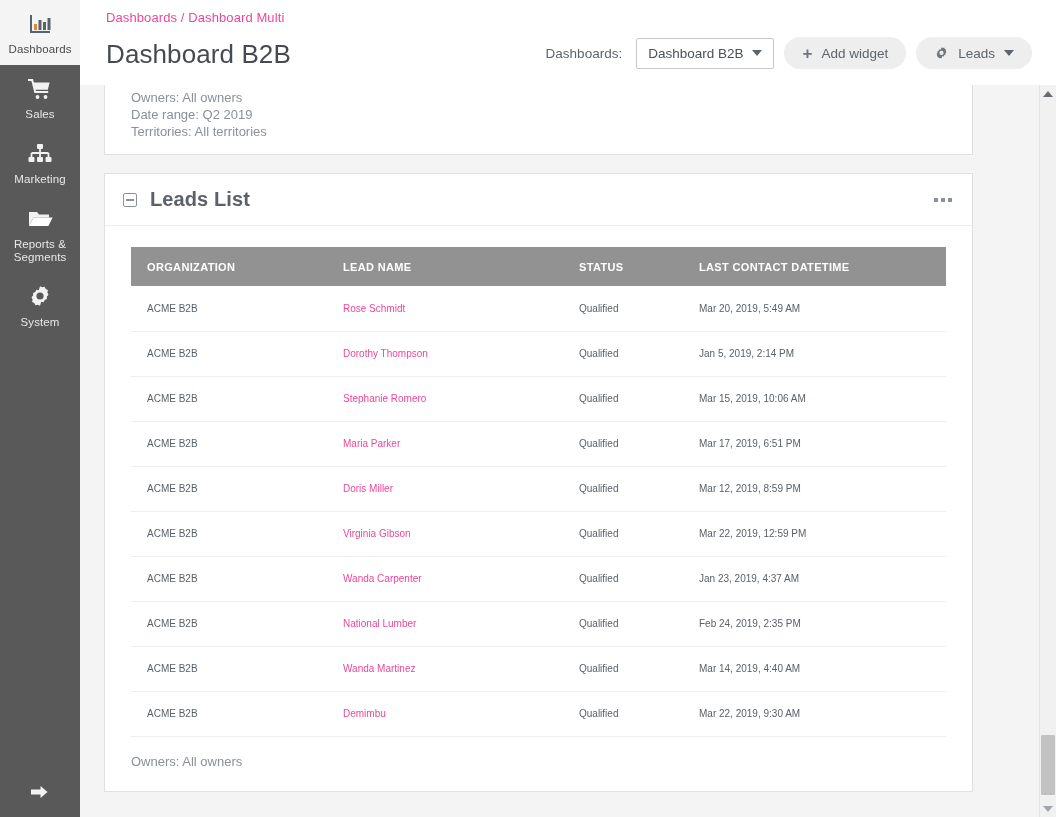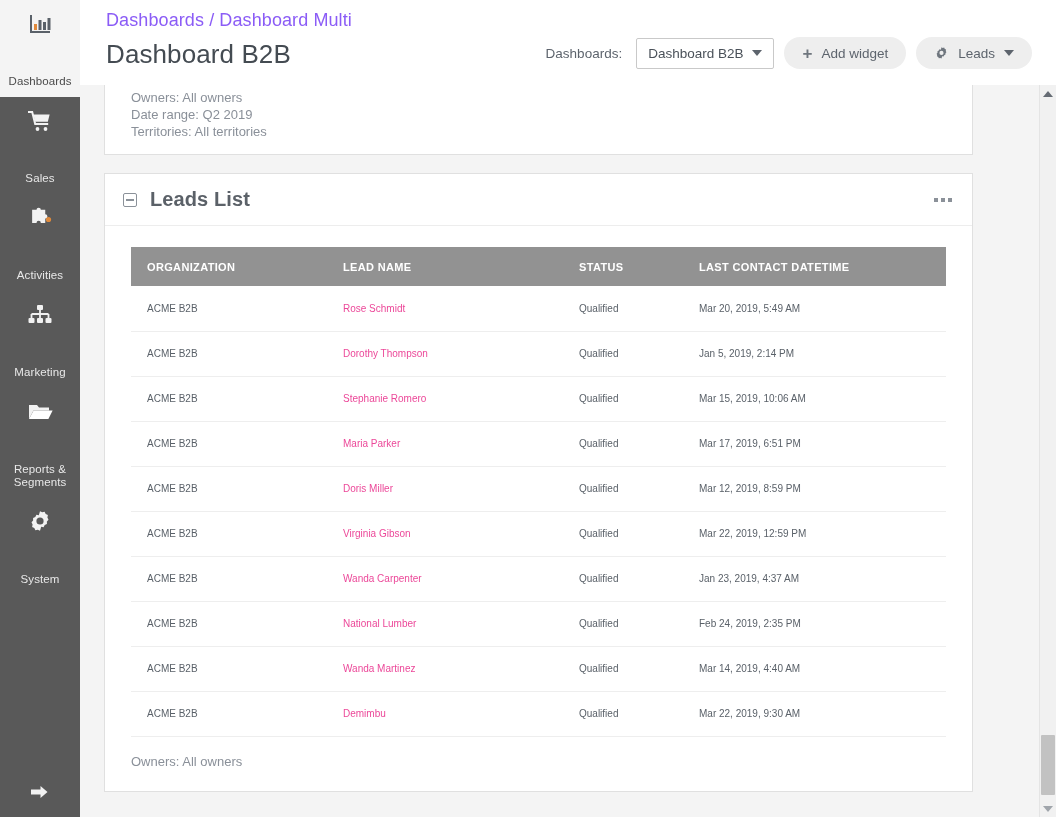--- a/index.html
+++ b/index.html
@@ -28,21 +28,20 @@
   }
   .nav-item {
     width: 80px;
     padding: 10px 2px 9px 2px;
     display: flex;
     flex-direction: column;
     align-items: center;
     justify-content: flex-start;
     cursor: pointer;
     text-decoration: none;
-    gap: 32px;
   }
   .nav-item.active {
     background: #f4f4f4;
   }
   .nav-icon {
     width: 28px; height: 28px;
     display: flex; align-items: center; justify-content: center;
     margin-bottom: 5px;
   }
   .nav-icon svg { display: block; }
@@ -76,23 +75,23 @@
 
   .topbar {
     height: 85px;
     min-height: 85px;
     background: #ffffff;
     padding: 10px 24px 0 26px;
     position: relative;
     z-index: 5;
   }
   .breadcrumb {
-    font-size: 18px;
-    color: #8b5cf6;
-    margin-bottom: 6px;
+    font-size: 13px;
+    color: #ec4899;
+    margin-bottom: 12px;
     letter-spacing: 0.1px;
   }
   .title-row {
     display: flex;
     align-items: center;
   }
   .page-title {
     font-size: 26px;
     color: #444b52;
     font-weight: normal;
@@ -331,29 +330,20 @@
         <svg width="26" height="26" viewBox="0 0 26 26">
           <path d="M2 4 h3.2 l3 12 h12" stroke="#f2f2f2" stroke-width="2" fill="none" stroke-linecap="square"></path>
           <path d="M6.4 6.5 h16.2 l-1.8 7.2 H8.2 z" fill="#f2f2f2"></path>
           <circle cx="10.5" cy="21" r="1.9" fill="#f2f2f2"></circle>
           <circle cx="18.5" cy="21" r="1.9" fill="#f2f2f2"></circle>
         </svg>
       </span>
       <span class="nav-label">Sales</span>
     </div>
 
-    <div class="nav-item">
-      <span class="nav-icon">
-        <svg width="26" height="26" viewBox="0 0 26 26">
-          <path d="M10 3 a2.3 2.3 0 0 1 4.6 0 h4.6 v4.6 a2.3 2.3 0 0 1 0 4.6 v4.6 h-4.6 a2.3 2.3 0 0 0 -4.6 0 H5.4 V3 z" fill="#f2f2f2" transform="translate(0,2) scale(0.95)"></path>
-          <circle cx="21.5" cy="14.5" r="2.6" fill="#e08a3c"></circle>
-        </svg>
-      </span>
-      <span class="nav-label">Activities</span>
-    </div>
 
     <div class="nav-item">
       <span class="nav-icon">
         <svg width="26" height="26" viewBox="0 0 26 26">
           <rect x="10" y="3" width="6" height="5" rx="1" fill="#f2f2f2"></rect>
           <path d="M13 8 v4 M4.5 12 h17 M4.5 12 v4 M13 12 v4 M21.5 12 v4" stroke="#f2f2f2" stroke-width="1.8" fill="none"></path>
           <rect x="1.5" y="16" width="6" height="5" rx="1" fill="#f2f2f2"></rect>
           <rect x="10" y="16" width="6" height="5" rx="1" fill="#f2f2f2"></rect>
           <rect x="18.5" y="16" width="6" height="5" rx="1" fill="#f2f2f2"></rect>
         </svg>

